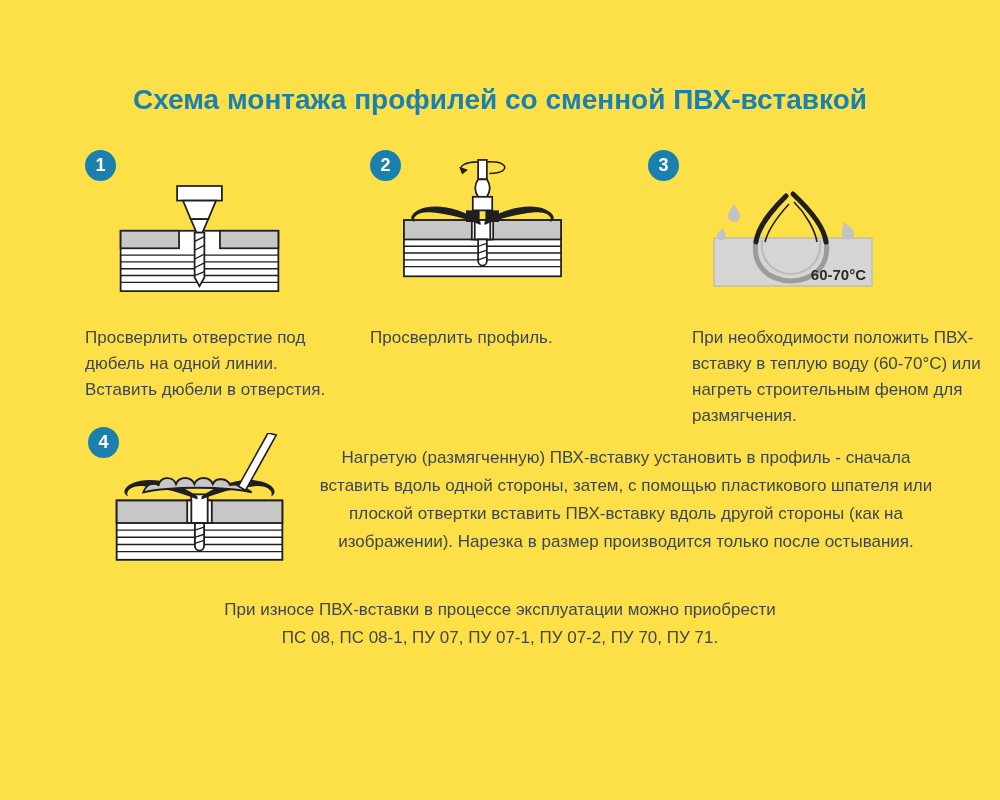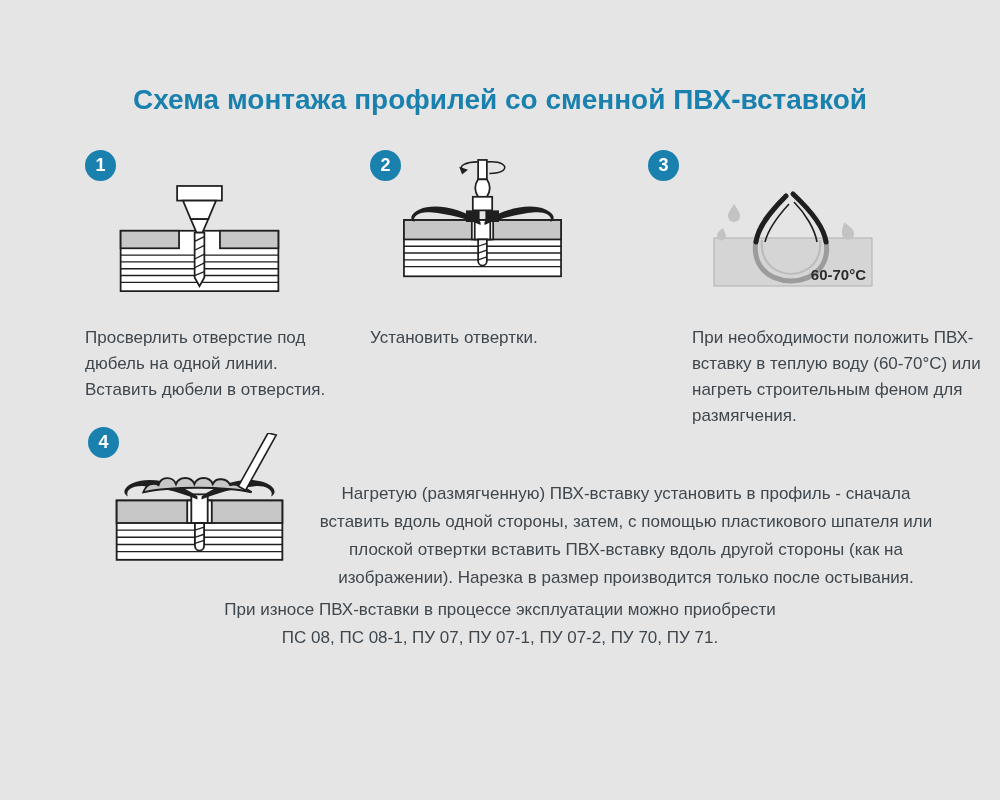--- a/index.html
+++ b/index.html
@@ -1,17 +1,17 @@
 <!DOCTYPE html>
 <html><head>
 <meta charset="utf-8">
 <style>
   html,body{margin:0;padding:0;background:#ffffff;}
   .page{
-    position:relative;width:1000px;height:800px;background:#e5e5e5;
+    position:relative;width:1000px;height:800px;background:#fde047;
     font-family:"Liberation Sans",sans-serif;color:#3f474e;overflow:hidden;
   }
   .title{
     position:absolute;top:84px;left:0;width:100%;text-align:center;
     font-size:28px;font-weight:bold;color:#1a81ae;
   }
   .step{position:absolute;top:150px;}
   .step--1{left:85px;width:245px;}
   .step--2{left:370px;width:235px;}
   .step--3{left:648px;width:296px;}
@@ -27,21 +27,21 @@
   .caption{
     position:absolute;top:175px;left:0;
     font-size:17px;line-height:26px;
   }
   .caption--1{width:245px;}
   .caption--2{width:235px;}
   .caption--3{width:296px;margin-left:44px;}
   .badge--4{position:absolute;left:88px;top:427px;}
   .illus--4{position:absolute;left:102px;top:433px;}
   .step4-text{
-    position:absolute;left:308px;top:480px;width:636px;text-align:center;
+    position:absolute;left:308px;top:444px;width:636px;text-align:center;
     font-size:17px;line-height:28px;
   }
   .footer{
     position:absolute;top:596px;left:0;width:100%;text-align:center;
     font-size:17px;line-height:28px;
   }
 </style>
 </head>
 <body>
 
@@ -87,21 +87,21 @@
       </g>
       <g stroke="#1f1f1f" stroke-width="1.8" fill="#ffffff">
         <rect x="90.5" y="2" width="9" height="20"></rect>
         <path d="M90.5,22 C86.5,28 86.5,34 90.5,40 L99.5,40 C103.5,34 103.5,28 99.5,22 Z"></path>
         <rect x="85" y="40" width="20" height="14"></rect>
       </g>
       <path d="M100,4 C114,3 122,8 116,13 C113,15 108,16 102,16" fill="none" stroke="#1f1f1f" stroke-width="1.6"></path>
       <path d="M90,4 C78,4 70,8 74,13" fill="none" stroke="#1f1f1f" stroke-width="1.6"></path>
       <polygon points="71,9 74,17 80,12" fill="#1f1f1f"></polygon>
     </svg>
-    <div class="caption caption--2">Установить отвертки.</div>
+    <div class="caption caption--2">Просверлить профиль.</div>
   </div>
 
   <div class="step step--3">
     <div class="badge">3</div>
     <svg class="illus illus--3" viewBox="0 0 200 112" width="200" height="112" xmlns="http://www.w3.org/2000/svg">
       <rect x="20" y="50" width="158" height="48" fill="#d5d5d5" stroke="#b0b0b0" stroke-width="1"></rect>
       <path d="M62,52 C58,76 72,92 97,93 C122,92 136,76 132,52" fill="none" stroke="#9c9c9c" stroke-width="5"></path>
       <path d="M68,52 C66,72 78,85 97,86 C116,85 128,72 126,52" fill="none" stroke="#bcbcbc" stroke-width="2.2"></path>
       <path d="M92,8 C78,22 64,38 62,54" fill="none" stroke="#1f1f1f" stroke-width="5" stroke-linecap="round"></path>
       <path d="M99,6 C114,20 130,38 132,54" fill="none" stroke="#1f1f1f" stroke-width="5" stroke-linecap="round"></path>

